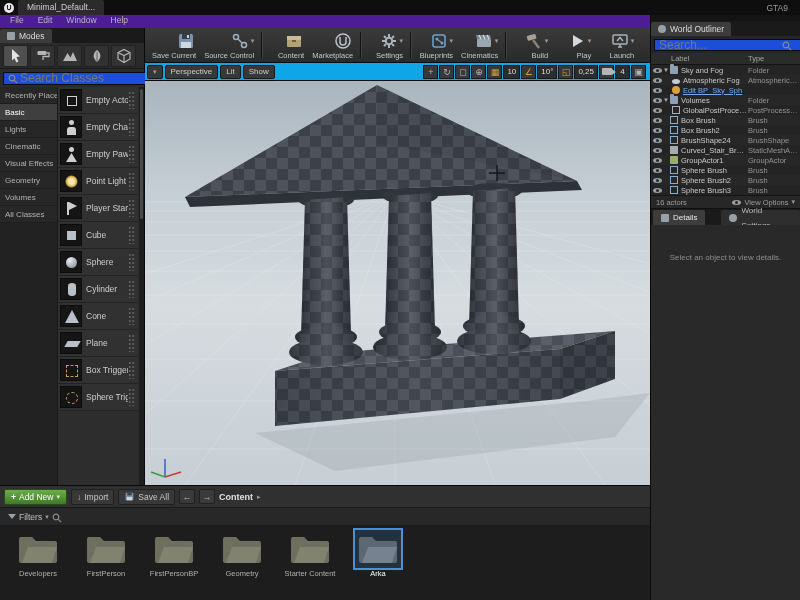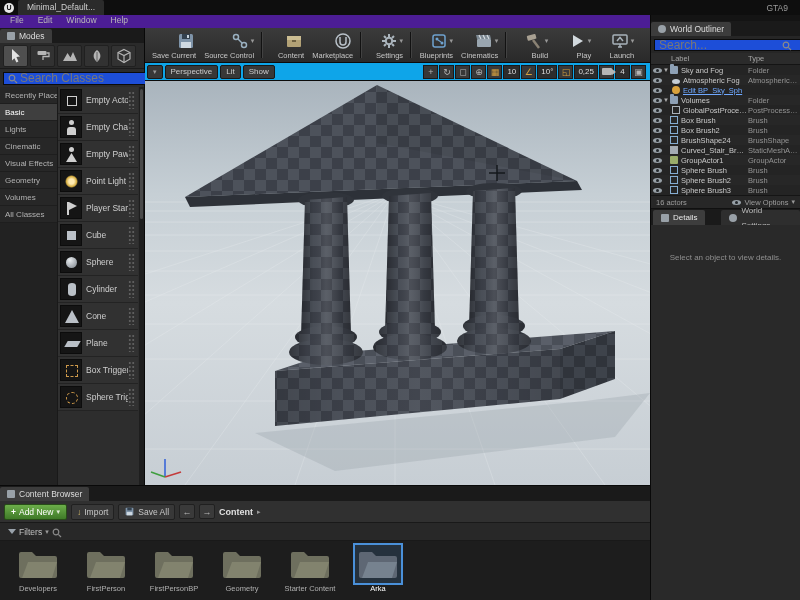--- a/index.html
+++ b/index.html
@@ -618,26 +618,20 @@
           <span class="tabicon round"></span>
           <span>World Settings</span>
         </span>
     </div>
     <div id="details-body">
       <div id="details-empty">Select an object to view details.</div>
     </div>
   </div>
 
   <div id="content-browser">
-    <div class="panel-tabstrip">
-      <span class="panel-tab">
-        <span class="tabicon"></span>
-        <span>Content Browser</span>
-      </span>
-    </div>
     <div id="cb-toolbar">
       <span id="addnew">
           <b>+</b>
           <span>Add New</span>
           <span class="caret" style="color:#dfead6">▾</span>
         </span>
       <span class="cbbtn">
           <span style="color:#d8bd6a">↓</span>
           <span>Import</span>
         </span>

